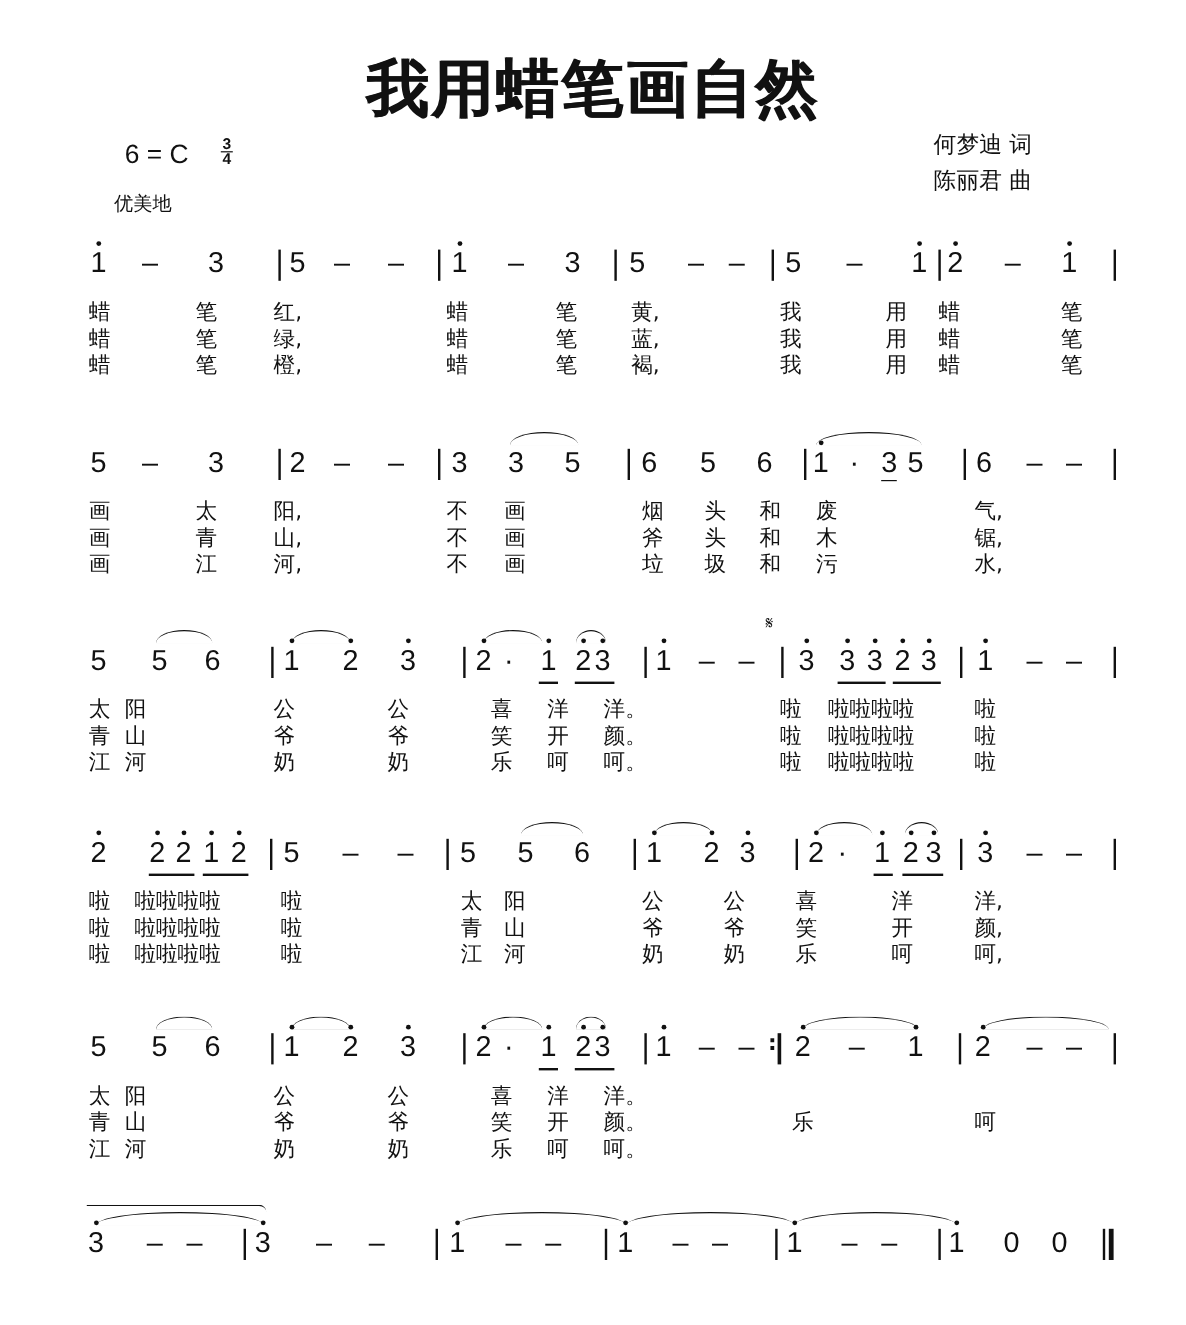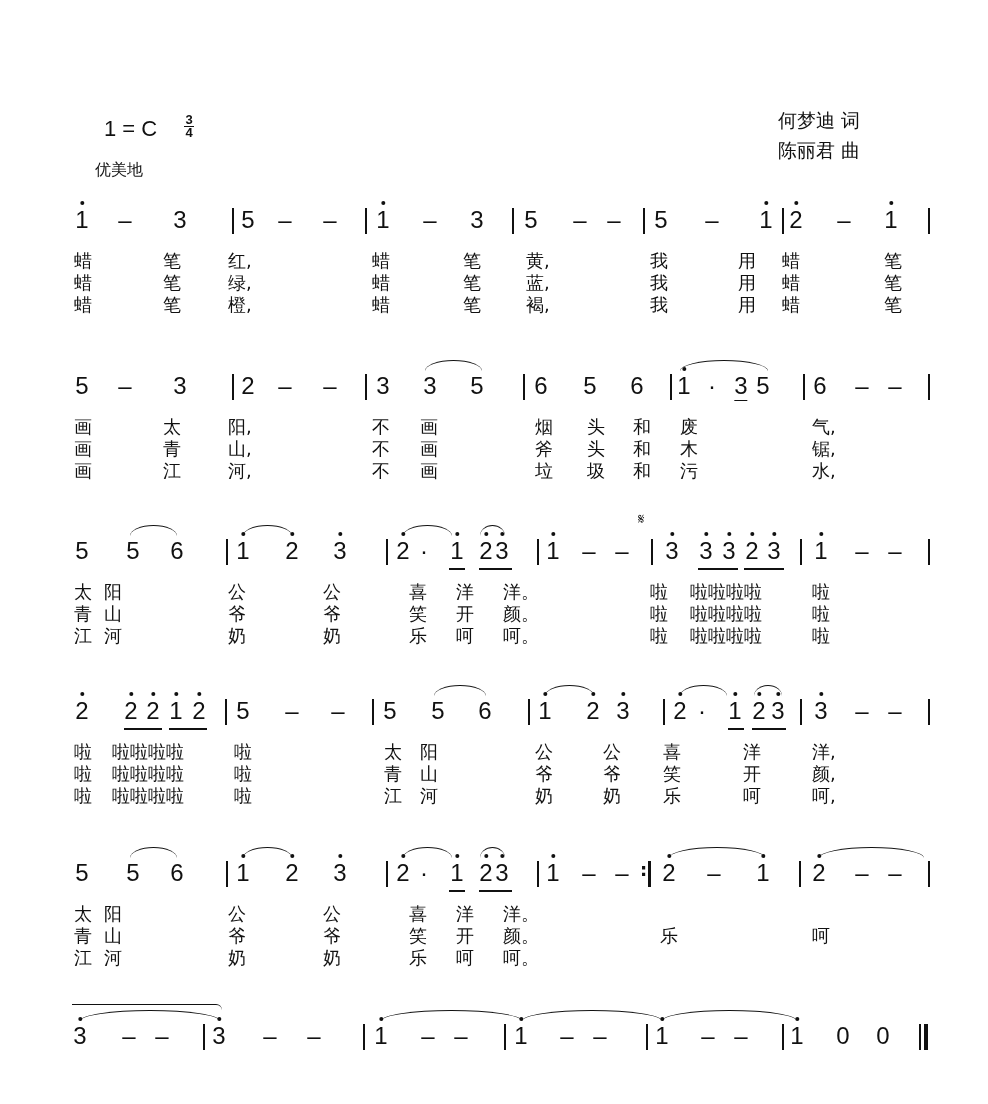--- a/index.html
+++ b/index.html
@@ -29,21 +29,22 @@
   .ul-seg { position: absolute; height: 1.5px; background: #111; top: 31px; }
   .slur { position: absolute; height: 10px; border-top: 1.5px solid #111;
           border-radius: 50% 50% 0 0 / 100% 100% 0 0; }
   .lyric { position: absolute; font-size: 18px; line-height: 22px; white-space: nowrap; }
   .segno { position: absolute; font-size: 15px; font-family: "DejaVu Serif", serif; }
 </style>
 </head>
 <body>
 
 <div id="sheet">
-  <div class="key">1 = C</div>
+  <div class="title">我用蜡笔画自然</div>
+  <div class="key">6 = C</div>
   <div class="timesig">
     <div>3</div>
     <div style="border-top:1.5px solid #111;width:10px;margin:0 auto;"></div>
     <div>4</div>
   </div>
   <div class="tempo">优美地</div>
   <div class="credit" style="top:108px">何梦迪 词</div>
   <div class="credit" style="top:138px">陈丽君 曲</div>
   <div id="systems">
       <div class="row" style="top: 206px;">

